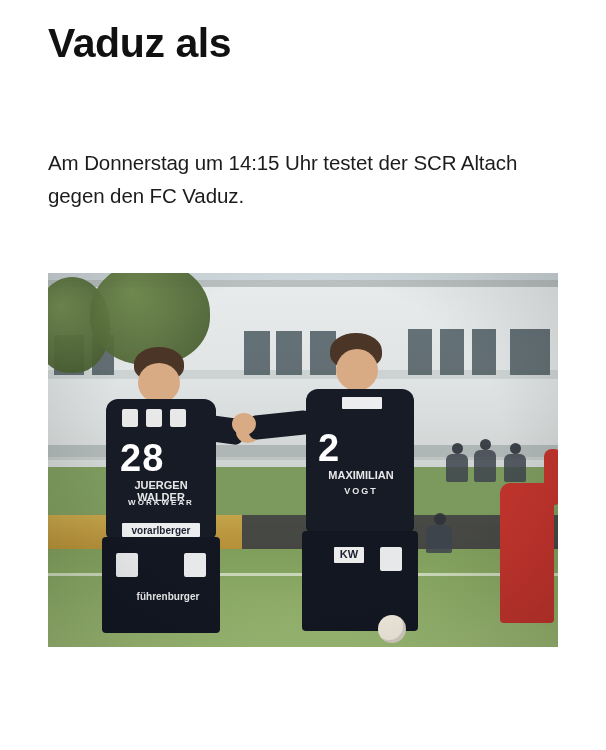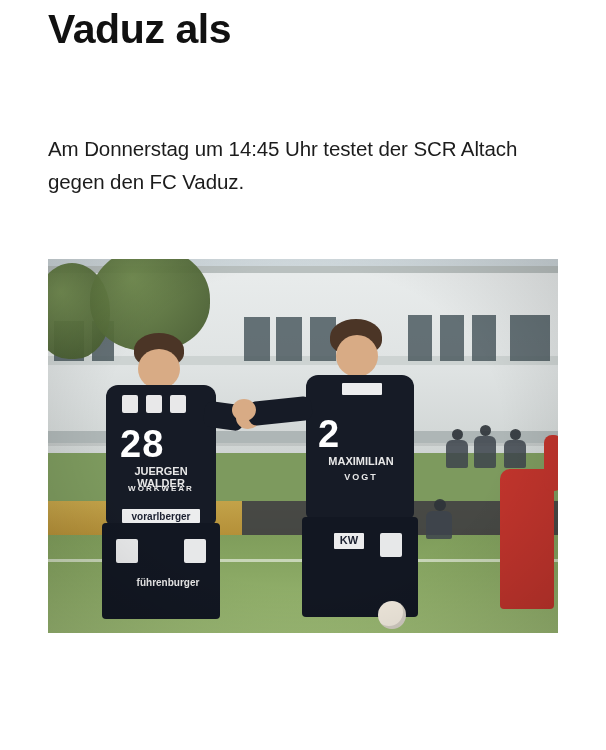--- a/index.html
+++ b/index.html
@@ -19,20 +19,21 @@
     height: 750px;
     position: relative;
     background: #ffffff;
   }
   .article {
     padding: 0 48px;
     box-sizing: border-box;
   }
   .headline {
     margin: 0;
+    padding-top: 14px;
     font-size: 41px;
     line-height: 1.42;
     font-weight: 700;
     letter-spacing: -0.4px;
     color: #111111;
     font-family: "Liberation Sans", sans-serif;
   }
   .headline .line {
     display: block;
   }
@@ -224,21 +225,21 @@
 </head>
 <body>
 
 <div class="page">
   <div class="article">
 
     <h1 class="headline">
       <span class="line">Vaduz als</span>
     </h1>
 
-    <p class="standfirst">Am Donnerstag um 14:45 Uhr testet der SCR Altach gegen den FC Vaduz.</p>
+    <p class="standfirst">Am Donnerstag um 14:15 Uhr testet der SCR Altach gegen den FC Vaduz.</p>
 
     <figure class="figure">
       <div class="photo">
 
         <div class="sky"></div>
 
         <div class="building"></div>
         <div class="bldg-roofline"></div>
         <div class="bldg-band b1"></div>
         <div class="balcony"></div>

